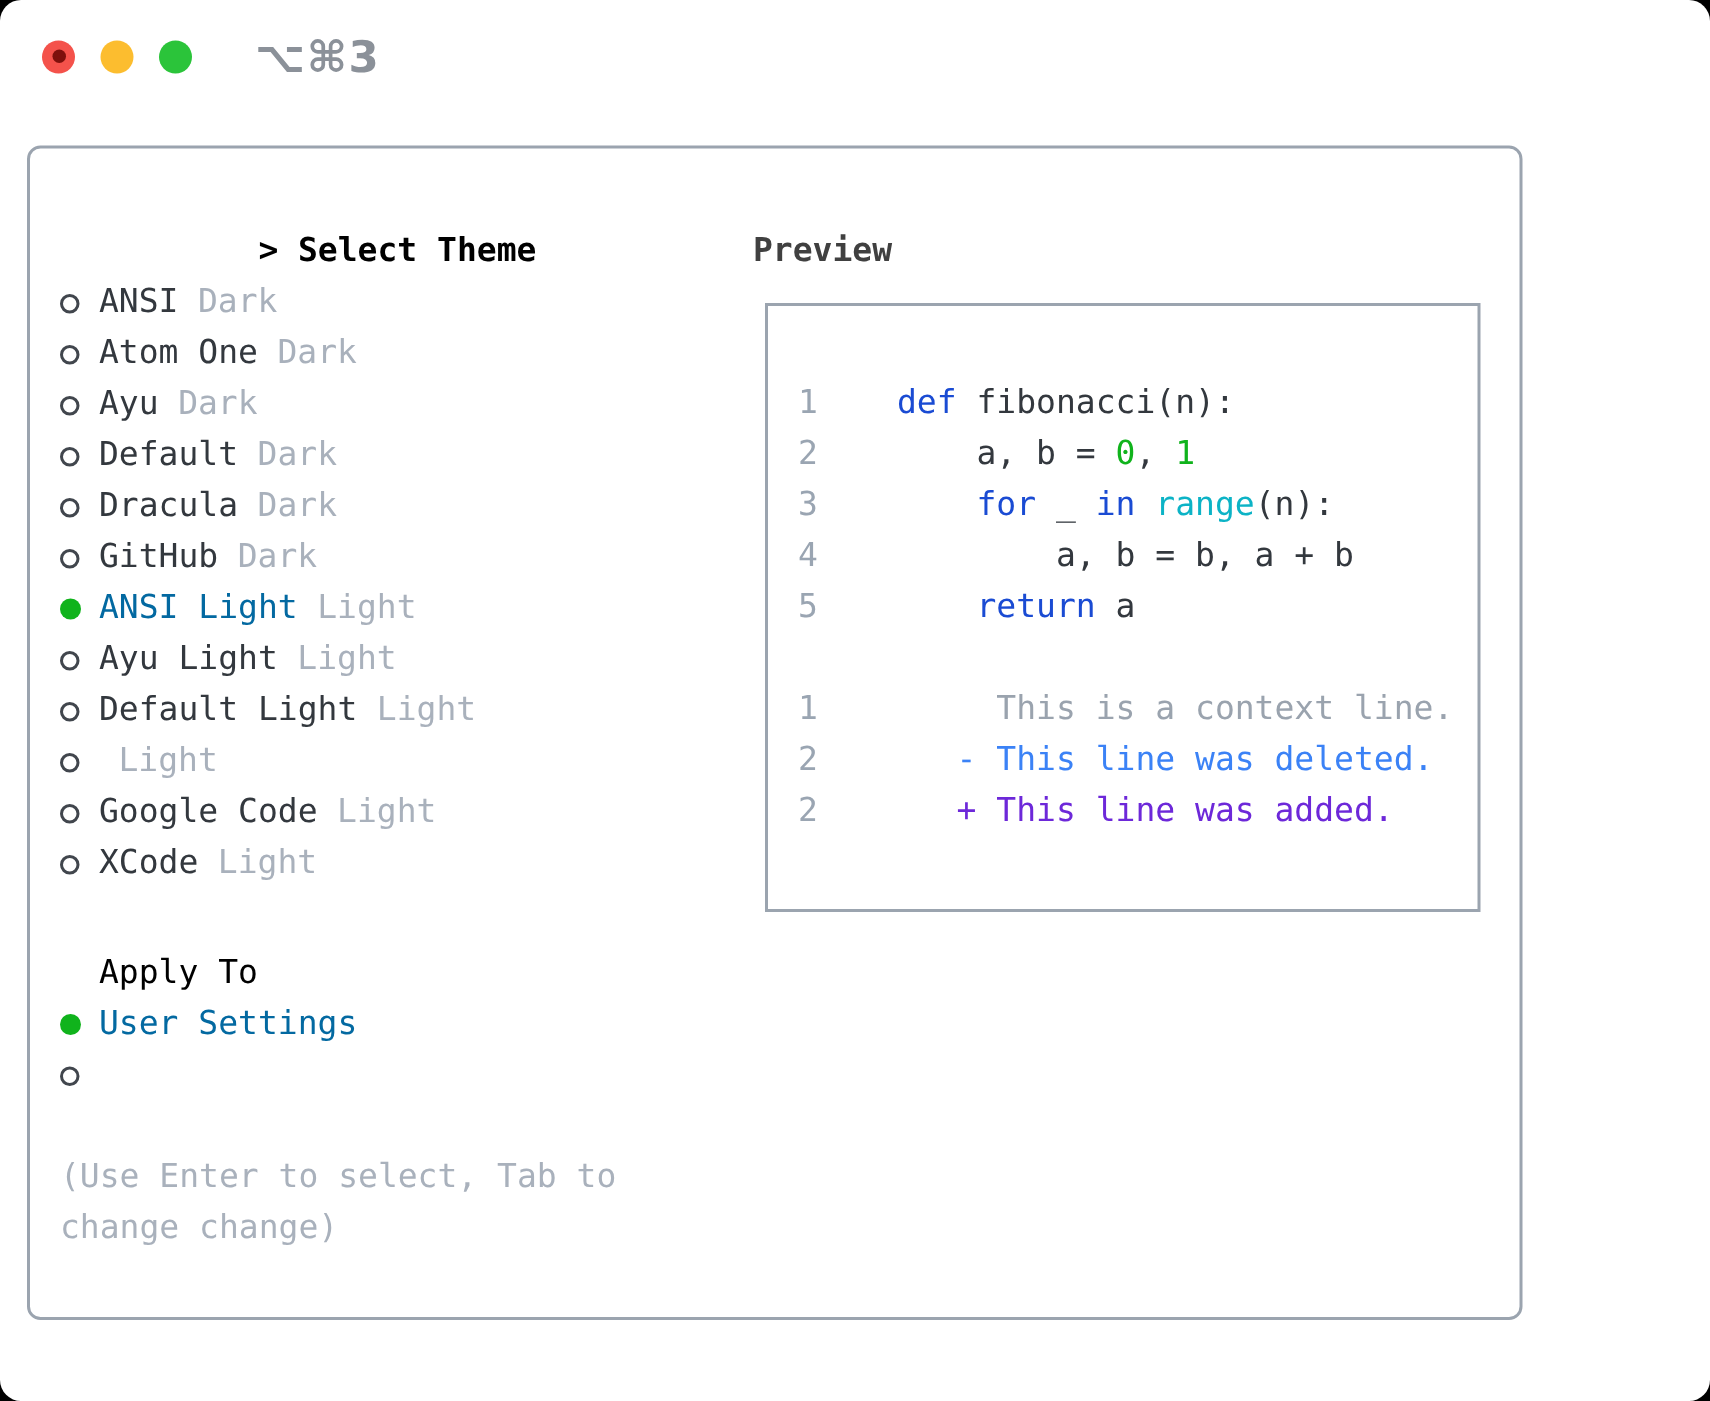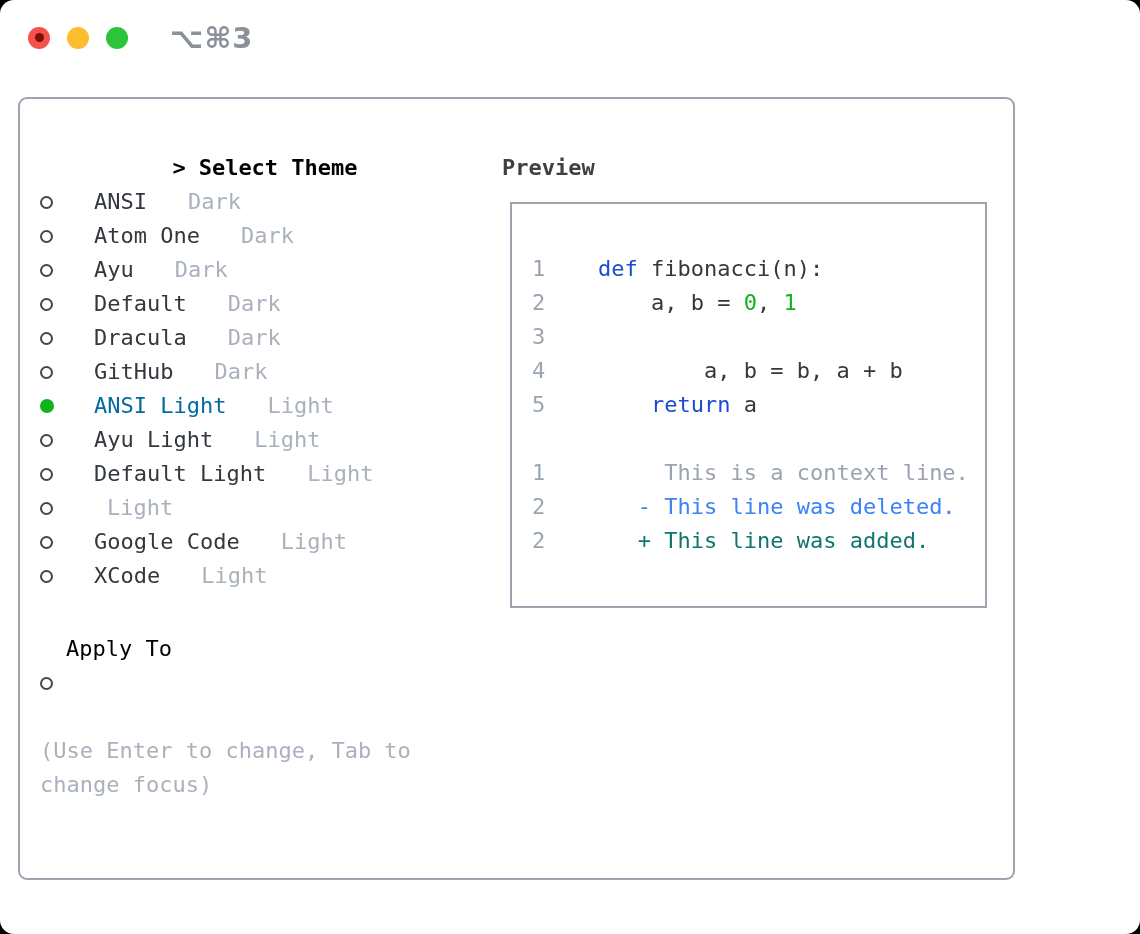--- a/index.html
+++ b/index.html
@@ -17,21 +17,21 @@
   .light.yellow{background:#fcbd2f;}
   .light.green{background:#2bc43a;}
   .shortcut{margin-left:42px;font-size:29px;font-weight:600;color:#8b9199;
     font-family:"DejaVu Sans","Liberation Sans",sans-serif;letter-spacing:1px;}
   
   .panel{position:absolute;left:18px;top:97px;width:993px;height:779px;
     border:2px solid #9ba4af;border-radius:9px;background:#fff;}
   .left-col{position:absolute;left:20px;top:52px;width:450px;font-size:22px;line-height:34px;color:#33383e;}
   .list-header{font-weight:bold;color:#000;white-space:pre;height:34px;text-align:center;}
   .list-header .caret{margin-right:13px;}
-  .row{display:flex;align-items:center;height:34px;white-space:pre;cursor:default;gap:28px;}
+  .row{display:flex;align-items:center;height:34px;white-space:pre;cursor:default;}
   .bullet{flex:0 0 auto;width:13px;height:13px;border-radius:50%;border:2px solid #41464d;
     box-sizing:border-box;margin-right:13px;background:transparent;}
   .bullet.sel{border:none;background:#10b31c;width:14px;height:14px;margin-right:12px;}
   .row .name{color:#33383e;}
   .row.selected .name{color:#0369a1;}
   .row .variant{color:#a9b1bc;margin-left:13px;}
   .apply-header{margin-top:39px;height:34px;color:#000;padding-left:26px;white-space:pre;}
   .hint{margin-top:34px;width:412px;color:#a9b1bc;}
   
   .preview-title{position:absolute;left:482px;top:52px;height:34px;line-height:34px;
@@ -42,21 +42,21 @@
   .pline{display:flex;white-space:pre;height:34px;}
   .lnum{flex:0 0 30px;color:#9aa5b2;}
   .ltext{white-space:pre;color:#33383e;margin-left:36px;}
   .blank-line{height:34px;}
   .tok-fg{color:#33383e;}
   .tok-blue{color:#1a4bd3;}
   .tok-green{color:#10b31c;}
   .tok-cyan{color:#0cb3c6;}
   .diff-context{color:#9aa3ae;}
   .diff-deleted{color:#3b82f6;}
-  .diff-added{color:#0f766e;}
+  .diff-added{color:#6d28d9;}
 </style>
 </head>
 <body>
 
 <div class="window">
 
   <div class="titlebar">
     <div class="lights">
       <span class="light red">
           <span class="dot"></span>
@@ -83,33 +83,34 @@
           <div class="row"><span class="bullet"></span><span class="name">Ayu Light</span><span class="variant">Light</span></div>
           <div class="row"><span class="bullet"></span><span class="name">Default Light</span><span class="variant">Light</span></div>
           <div class="row"><span class="bullet"></span><span class="variant">Light</span></div>
           <div class="row"><span class="bullet"></span><span class="name">Google Code</span><span class="variant">Light</span></div>
           <div class="row"><span class="bullet"></span><span class="name">XCode</span><span class="variant">Light</span></div>
         </div>
 
       <div class="apply-header">Apply To</div>
 
       <div id="apply-list">
+          <div class="row selected"><span class="bullet sel"></span><span class="name">User Settings</span></div>
           <div class="row"><span class="bullet"></span></div>
         </div>
 
-      <div class="hint">(Use Enter to change, Tab to change focus)</div>
+      <div class="hint">(Use Enter to select, Tab to change change)</div>
     </div>
 
     <div class="preview-title">Preview</div>
 
     <div class="preview-box">
       <div id="code-lines">
           <div class="pline"><span class="lnum">1</span><span class="ltext"><span class="tok-blue">def</span><span class="tok-fg"> fibonacci(n):</span></span></div>
           <div class="pline"><span class="lnum">2</span><span class="ltext"><span class="tok-fg">    a, b = </span><span class="tok-green">0</span><span class="tok-fg">, </span><span class="tok-green">1</span></span></div>
-          <div class="pline"><span class="lnum">3</span></div>
+          <div class="pline"><span class="lnum">3</span><span class="ltext"><span class="tok-fg">    </span><span class="tok-blue">for</span><span class="tok-fg"> _ </span><span class="tok-blue">in</span><span class="tok-fg"> </span><span class="tok-cyan">range</span><span class="tok-fg">(n):</span></span></div>
           <div class="pline"><span class="lnum">4</span><span class="ltext"><span class="tok-fg">        a, b = b, a + b</span></span></div>
           <div class="pline"><span class="lnum">5</span><span class="ltext"><span class="tok-fg">    </span><span class="tok-blue">return</span><span class="tok-fg"> a</span></span></div>
         </div>
       <div class="blank-line"></div>
       <div id="diff-lines">
           <div class="pline"><span class="lnum">1</span><span class="ltext diff-context">     This is a context line.</span></div>
           <div class="pline"><span class="lnum">2</span><span class="ltext diff-deleted">   - This line was deleted.</span></div>
           <div class="pline"><span class="lnum">2</span><span class="ltext diff-added">   + This line was added.</span></div>
         </div>
     </div>

